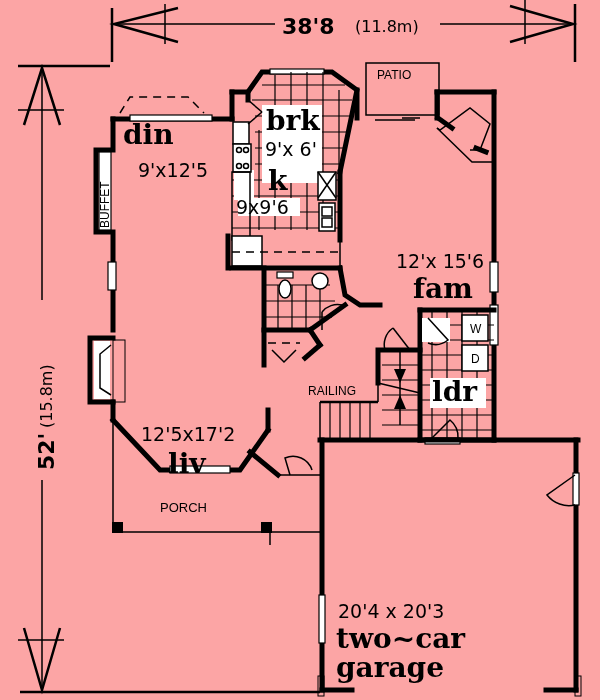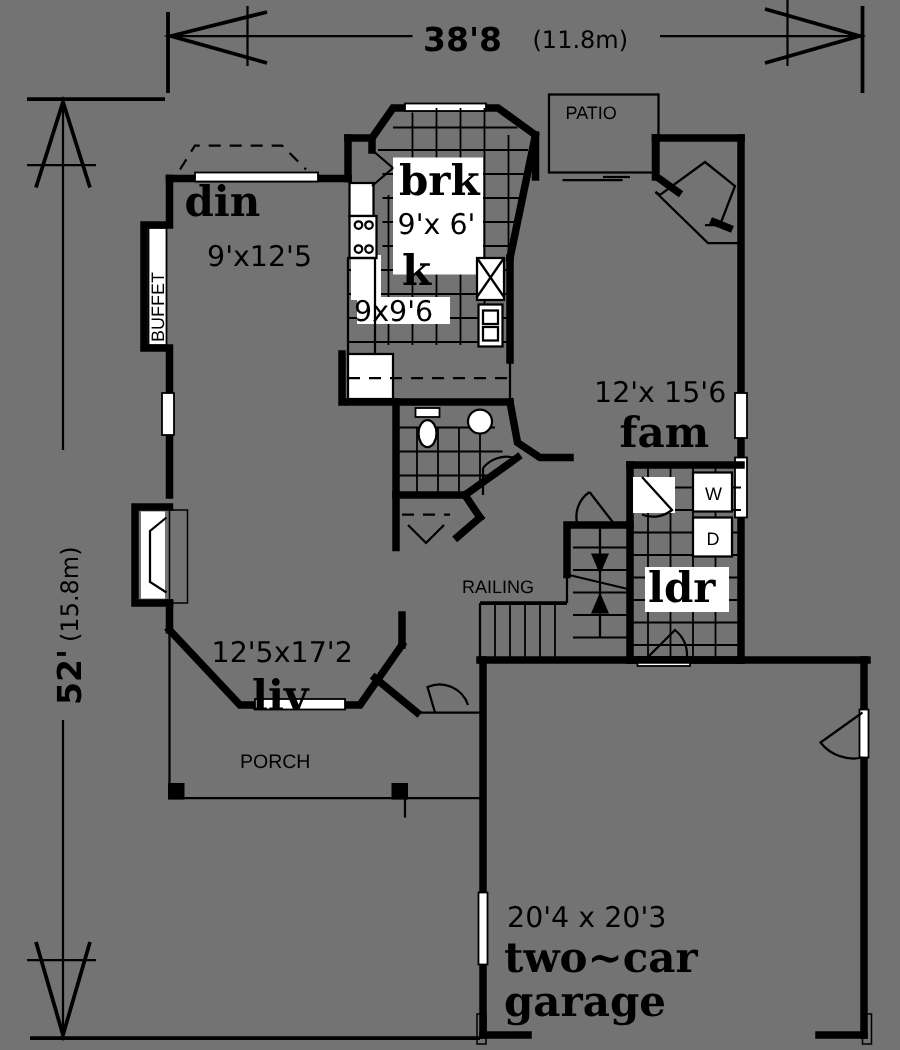--- a/index.html
+++ b/index.html
@@ -1,16 +1,16 @@
 <!DOCTYPE html>
 <html><head>
 <meta charset="utf-8">
 <style>
   html, body { margin: 0; padding: 0; background: #ffffff; }
-  #plan-wrap { position: relative; width: 600px; height: 700px; overflow: hidden; background: #737373; }
+  #plan-wrap { position: relative; width: 600px; height: 700px; overflow: hidden; background: #fca5a5; }
   svg { position: absolute; left: 0; top: 0; }
   .wall { stroke: #000; stroke-width: 5; fill: none; stroke-linecap: square; }
   .thin { stroke: #000; stroke-width: 1.5; fill: none; }
   .med { stroke: #000; stroke-width: 2.5; fill: none; }
   .dash { stroke: #000; stroke-width: 1.5; fill: none; stroke-dasharray: 8 6; }
   .tile { stroke: #000; stroke-width: 1.2; fill: none; }
   .dim-big { font-family: "DejaVu Sans", sans-serif; font-weight: bold; font-size: 22px; fill: #000; }
   .dim-small { font-family: "DejaVu Sans", sans-serif; font-size: 16px; fill: #000; }
   .room-name { font-family: "DejaVu Serif", serif; font-weight: bold; font-size: 28px; fill: #000; }
   .room-size { font-family: "DejaVu Sans", sans-serif; font-size: 19px; fill: #000; }

